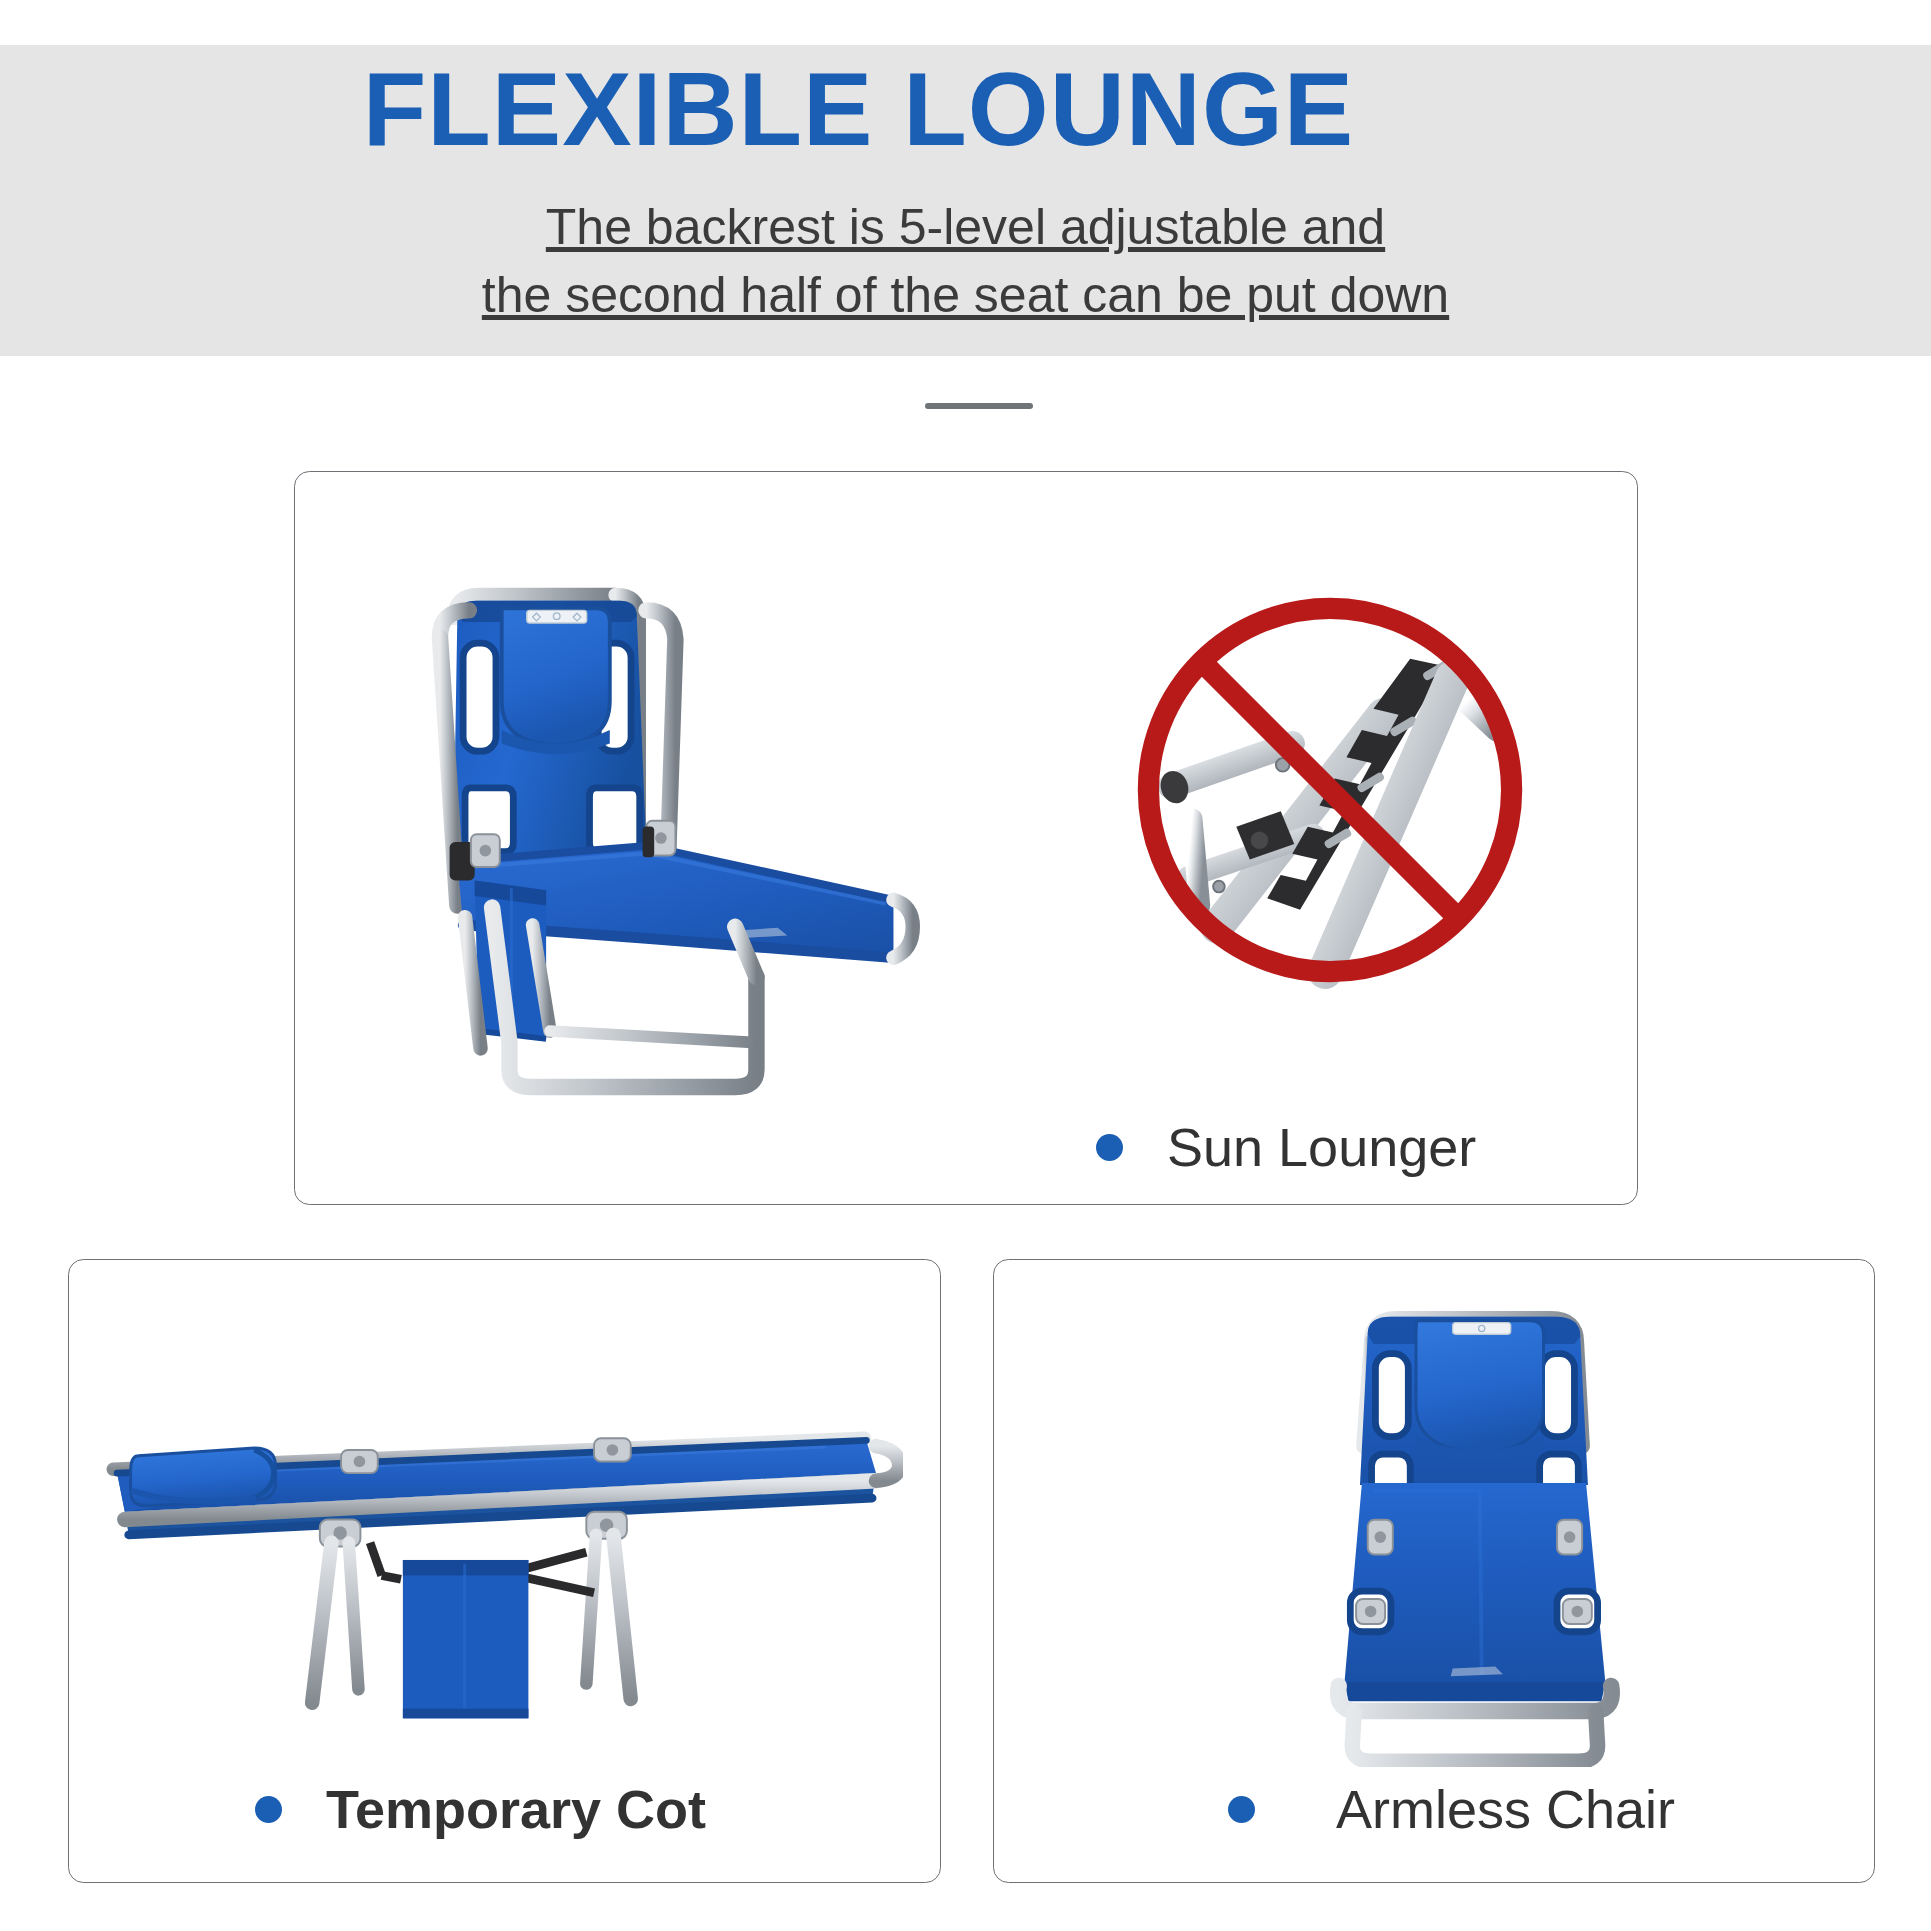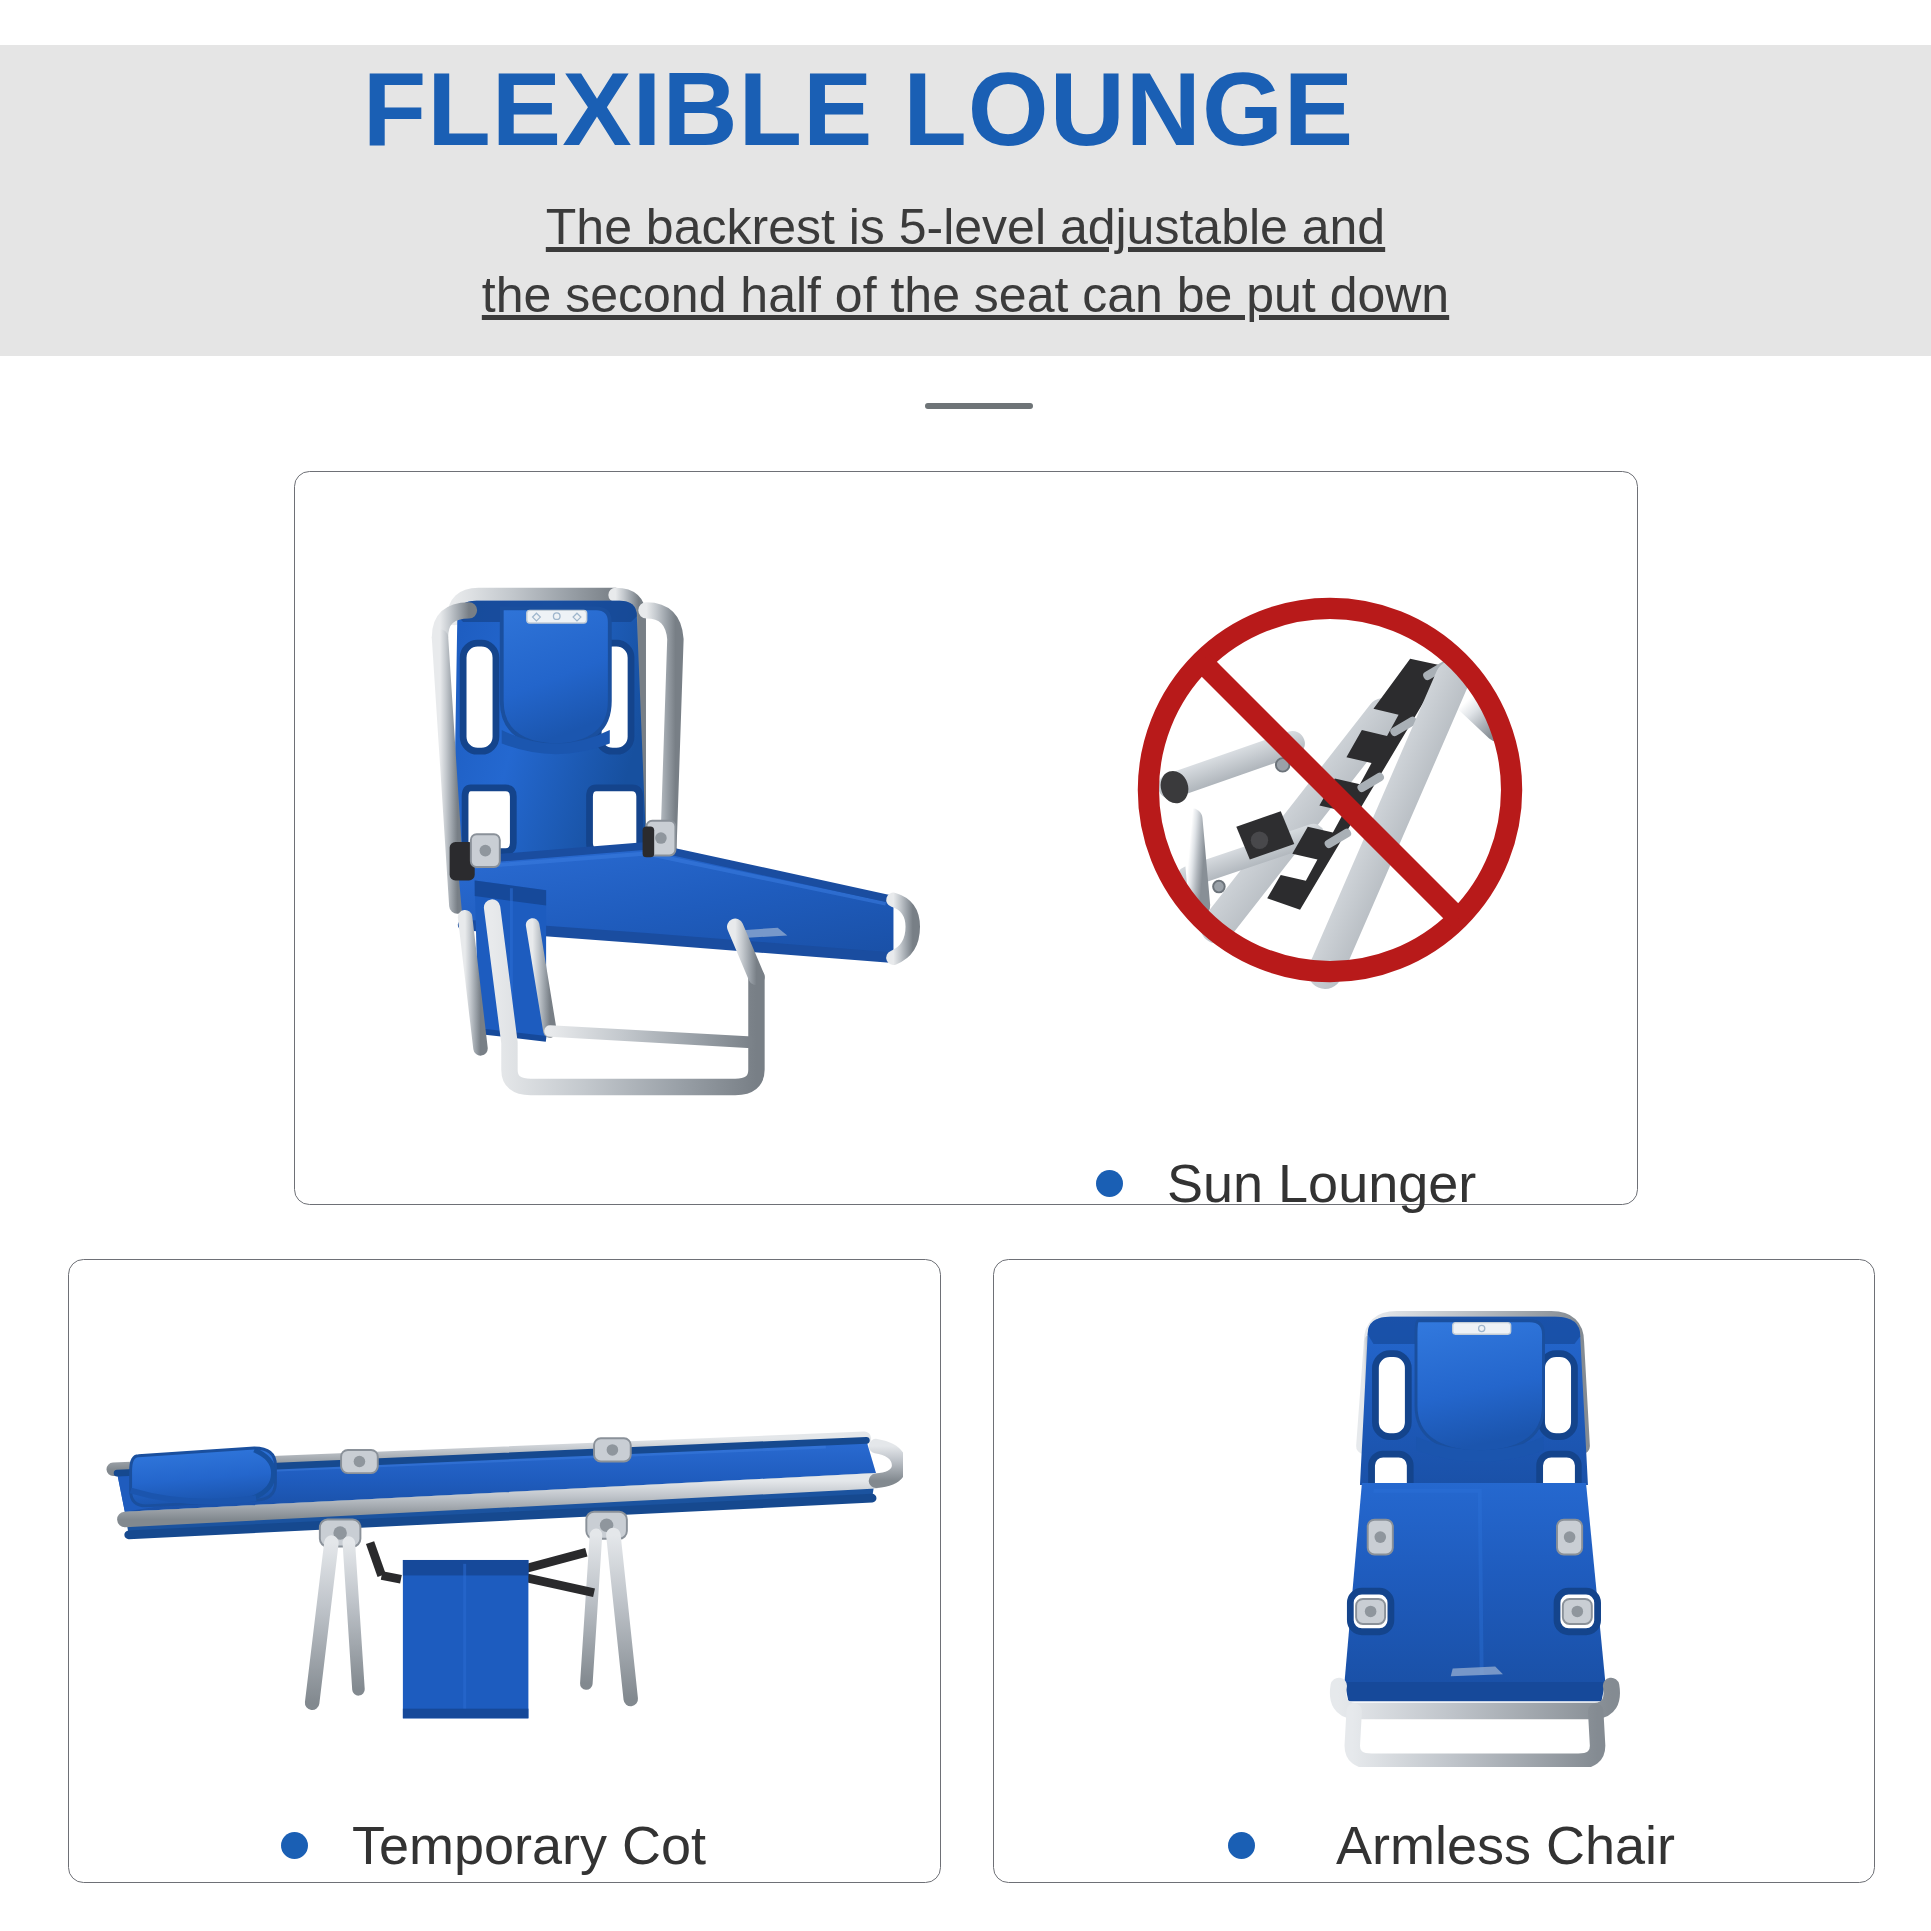--- a/index.html
+++ b/index.html
@@ -72,37 +72,36 @@
   .card-main   { left: 294px;  top: 471px;  width: 1344px; height: 734px; }
   .card-cot    { left: 68px;   top: 1259px; width: 873px;  height: 624px; }
   .card-arm    { left: 993px; top: 1259px; width: 882px;  height: 624px; }
 
   
   .label-row {
     position: absolute;
     display: flex;
     align-items: center;
     white-space: nowrap;
-    margin-top: 36px;
   }
   .bullet {
     width: 27px;
     height: 27px;
     border-radius: 50%;
     background: #1a5fb4;
     flex: 0 0 auto;
   }
   .label-text {
     font-size: 54px;
     color: #333333;
     line-height: 58px;
   }
   .label-main { left: 1096px; top: 1118px; }
   .label-main .bullet { margin-right: 44px; }
-  .label-cot  { left: 281px;  top: 1780px; }
+  .label-cot  { left: 255px;  top: 1780px; font-weight: bold; }
   .label-cot  .bullet { margin-right: 44px; }
   .label-arm  { left: 1228px; top: 1780px; gap: 27px; }
   .label-arm  .bullet { margin-right: 54px; }
 
   
   .art { position: absolute; }
   .art svg { display: block; }
 
   .art-lounger { left: 357px;  top: 502px;  width: 714px;  height: 676px; }
   .art-noicon  { left: 1103px; top: 587px;  width: 454px;  height: 406px; }

